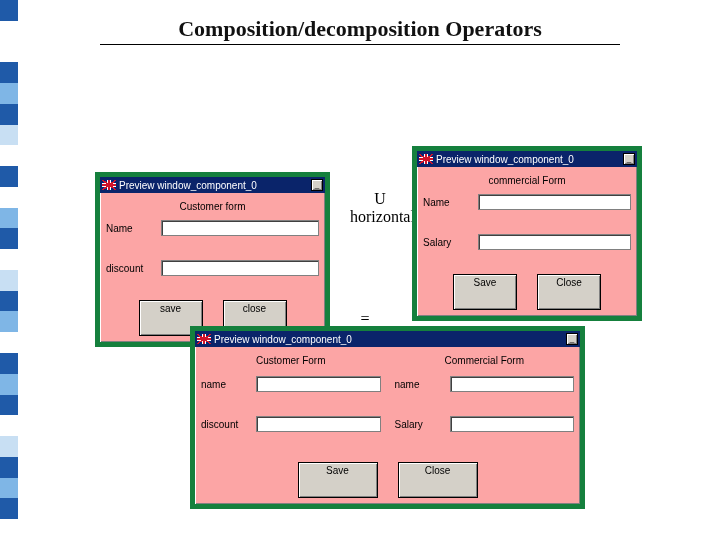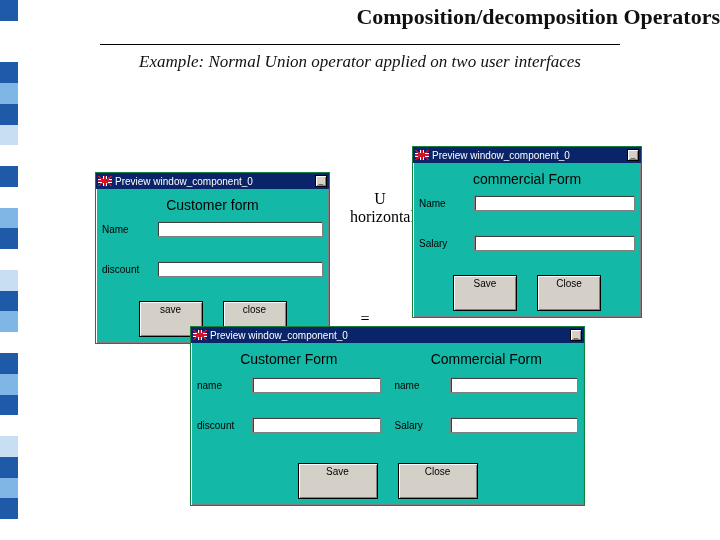--- a/index.html
+++ b/index.html
@@ -4,32 +4,32 @@
 <style>
   * { box-sizing: border-box; margin: 0; padding: 0; }
   html, body { width: 720px; height: 540px; background: #fff; font-family: Tahoma, Geneva, sans-serif; overflow: hidden; }
 
   .slide { position: relative; width: 720px; height: 540px; background: #fff; }
 
   
   .strip { position: absolute; left: 0; top: 0; width: 18px; height: 540px; display: flex; flex-direction: column; }
   .strip div { flex: 1; }
 
-  .heading { position: absolute; top: 4px; left: 0; right: 0; text-align: right; font-family: Georgia, 'Times New Roman', serif; font-size: 22px; font-weight: bold; color: #111; }
+  .heading { position: absolute; top: 16px; left: 0; right: 0; text-align: center; font-family: Georgia, 'Times New Roman', serif; font-size: 22px; font-weight: bold; color: #111; }
   .underline { position: absolute; top: 44px; left: 100px; width: 520px; height: 1px; background: #000; }
   .subtitle { position: absolute; top: 52px; left: 0; right: 0; text-align: center; font-family: Georgia, 'Times New Roman', serif; font-style: italic; font-size: 17px; color: #111; }
 
   .op-union { position: absolute; left: 350px; top: 190px; width: 60px; text-align: center; font-family: Georgia, serif; font-size: 16px; line-height: 1.15; }
   .op-equals { position: absolute; left: 350px; top: 310px; width: 30px; text-align: center; font-family: Georgia, serif; font-size: 16px; }
 
   
   .win {
     position: absolute;
-    background: #14b8a6;
-    border: 1px solid #15803d;
+    background: #fca5a5;
+    border: 5px solid #15803d;
     box-shadow: inset 1px 1px 0 #fff, inset -1px -1px 0 #808080;
     font-size: 10px;
     color: #000;
   }
   .titlebar {
     height: 16px;
     background: #0a246a;
     color: #fff;
     display: flex;
     align-items: center;
@@ -48,21 +48,21 @@
       linear-gradient(#fff,#fff) center/4px 100% no-repeat,
       #00247d;
   }
   .titlebar .spacer { flex: 1; }
   .tb-btn {
     width: 12px; height: 12px; background: #d4d0c8;
     border: 1px solid #000; box-shadow: inset 1px 1px 0 #fff, inset -1px -1px 0 #808080;
     font-size: 8px; line-height: 9px; text-align: center; color: #000;
   }
   .form-body { padding: 4px 6px 6px; }
-  .form-title { text-align: center; font-size: 14px; margin: 4px 0 8px; }
+  .form-title { text-align: center; font-size: 10px; margin: 4px 0 8px; }
   .row { display: flex; align-items: center; margin-bottom: 24px; }
   .row label { width: 55px; font-size: 10px; }
   .row.wide label { width: 55px; }
   .txt {
     flex: 1; height: 16px; background: #fff;
     border: 1px solid #808080;
     box-shadow: inset 1px 1px 0 #404040, inset -1px -1px 0 #fff;
   }
   .btnrow { display: flex; gap: 20px; justify-content: center; margin-top: 6px; }
   .btn {
@@ -106,21 +106,20 @@
       <div style="background: rgb(255, 255, 255);"></div>
       <div style="background: rgb(200, 223, 243);"></div>
       <div style="background: rgb(31, 90, 168);"></div>
       <div style="background: rgb(127, 182, 230);"></div>
       <div style="background: rgb(31, 90, 168);"></div>
       <div style="background: rgb(255, 255, 255);"></div>
     </div>
 
   <div class="heading">Composition/decomposition Operators</div>
   <div class="underline"></div>
-  <div class="subtitle">Example: Normal Union operator applied on two user interfaces</div>
 
   <div class="op-union">
     <span>U</span><br>
     <span>horizontal</span>
   </div>
   <div class="op-equals">=</div>
 
   <div class="win" style="left:95px; top:172px; width:235px;">
     <div class="titlebar">
       <div class="flag"></div>

